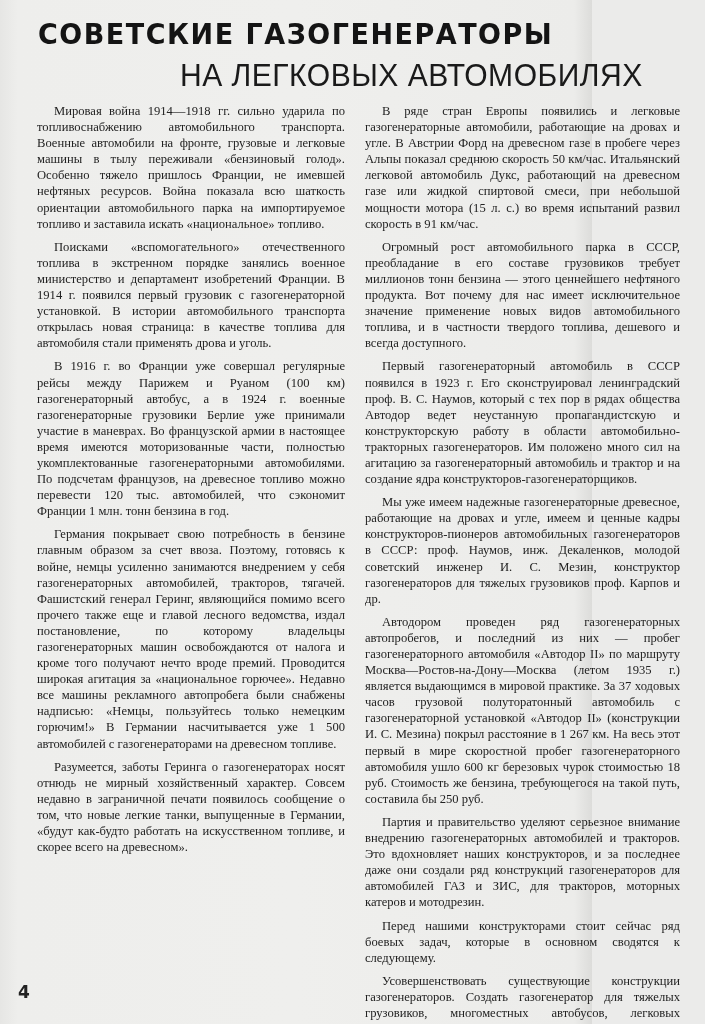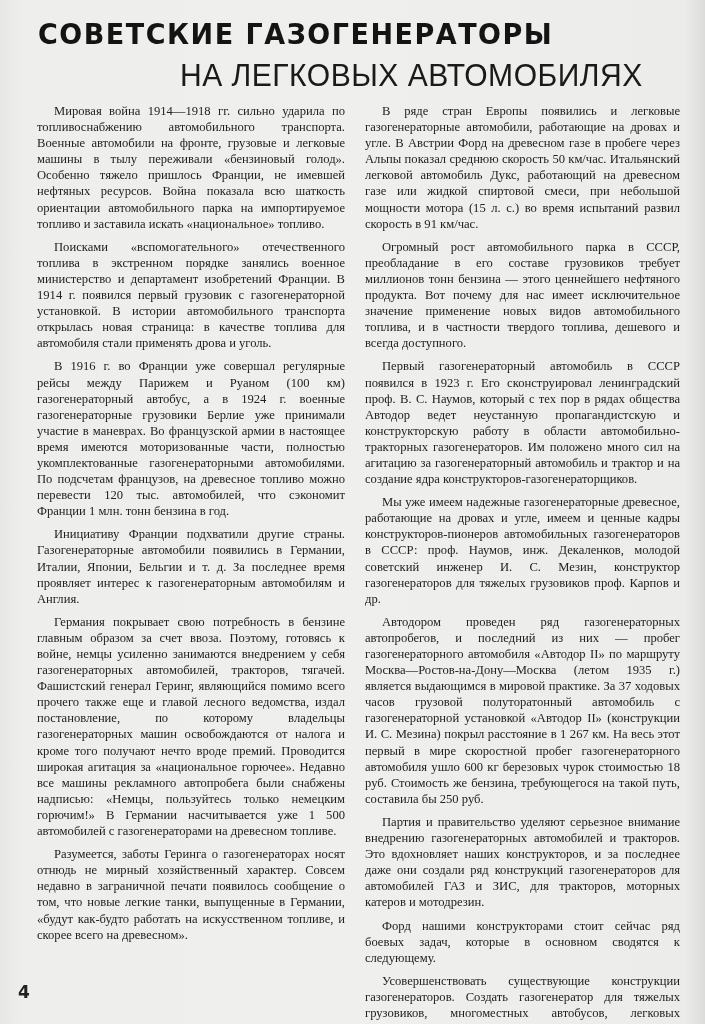--- a/index.html
+++ b/index.html
@@ -4,21 +4,21 @@
 <style>
   html, body { margin: 0; padding: 0; }
   body {
     width: 705px; height: 1024px; overflow: hidden;
     background: #ebebea;
     position: relative;
     font-family: "Liberation Serif", "DejaVu Serif", serif;
     color: #222;
   }
   .page {
-    position: absolute; left: 0; top: 0; width: 705px; height: 1024px;
+    position: absolute; left: 0; top: 0; width: 592px; height: 1024px;
     background: linear-gradient(90deg, #e6e6e4 0%, #eeeeec 3%, #efefed 50%, #ececea 97%, #dcdcda 100%);
   }
   .title-1 {
     position: absolute; left: 38px; top: 18px;
     font-family: "DejaVu Sans", sans-serif; font-weight: bold;
     font-size: 27px; letter-spacing: 1.5px; color: #141414;
     transform: scaleY(1.05); transform-origin: left top;
     white-space: nowrap;
   }
   .title-2 {
@@ -46,32 +46,31 @@
 <body>
 
 <div class="page">
   <div class="title-1">СОВЕТСКИЕ ГАЗОГЕНЕРАТОРЫ</div>
   <div class="title-2">НА ЛЕГКОВЫХ АВТОМОБИЛЯХ</div>
 
   <div class="col col-left">
     <p>Мировая война 1914—1918 гг. сильно ударила по топливоснабжению автомобильного транспорта. Военные автомобили на фронте, грузовые и легковые машины в тылу переживали «бензиновый голод». Особенно тяжело пришлось Франции, не имевшей нефтяных ресурсов. Война показала всю шаткость ориентации автомобильного парка на импортируемое топливо и заставила искать «национальное» топливо.</p>
     <p>Поисками «вспомогательного» отечественного топлива в экстренном порядке занялись военное министерство и департамент изобретений Франции. В 1914 г. появился первый грузовик с газогенераторной установкой. В истории автомобильного транспорта открылась новая страница: в качестве топлива для автомобиля стали применять дрова и уголь.</p>
     <p>В 1916 г. во Франции уже совершал регулярные рейсы между Парижем и Руаном (100 км) газогенераторный автобус, а в 1924 г. военные газогенераторные грузовики Берлие уже принимали участие в маневрах. Во французской армии в настоящее время имеются моторизованные части, полностью укомплектованные газогенераторными автомобилями. По подсчетам французов, на древесное топливо можно перевести 120 тыс. автомобилей, что сэкономит Франции 1 млн. тонн бензина в год.</p>
-    <p>Инициативу Франции подхватили другие страны. Газогенераторные автомобили появились в Германии, Италии, Японии, Бельгии и т. д. За последнее время проявляет интерес к газогенераторным автомобилям и Англия.</p>
     <p>Германия покрывает свою потребность в бензине главным образом за счет ввоза. Поэтому, готовясь к войне, немцы усиленно занимаются внедрением у себя газогенераторных автомобилей, тракторов, тягачей. Фашистский генерал Геринг, являющийся помимо всего прочего также еще и главой лесного ведомства, издал постановление, по которому владельцы газогенераторных машин освобождаются от налога и кроме того получают нечто вроде премий. Проводится широкая агитация за «национальное горючее». Недавно все машины рекламного автопробега были снабжены надписью: «Немцы, пользуйтесь только немецким горючим!» В Германии насчитывается уже 1 500 автомобилей с газогенераторами на древесном топливе.</p>
     <p>Разумеется, заботы Геринга о газогенераторах носят отнюдь не мирный хозяйственный характер. Совсем недавно в заграничной печати появилось сообщение о том, что новые легкие танки, выпущенные в Германии, «будут как-будто работать на искусственном топливе, и скорее всего на древесном».</p>
 
   </div>
 
   <div class="col col-right">
     <p>В ряде стран Европы появились и легковые газогенераторные автомобили, работающие на дровах и угле. В Австрии Форд на древесном газе в пробеге через Альпы показал среднюю скорость 50 км/час. Итальянский легковой автомобиль Дукс, работающий на древесном газе или жидкой спиртовой смеси, при небольшой мощности мотора (15 л. с.) во время испытаний развил скорость в 91 км/час.</p>
     <p>Огромный рост автомобильного парка в СССР, преобладание в его составе грузовиков требует миллионов тонн бензина — этого ценнейшего нефтяного продукта. Вот почему для нас имеет исключительное значение применение новых видов автомобильного топлива, и в частности твердого топлива, дешевого и всегда доступного.</p>
     <p>Первый газогенераторный автомобиль в СССР появился в 1923 г. Его сконструировал ленинградский проф. В. С. Наумов, который с тех пор в рядах общества Автодор ведет неустанную пропагандистскую и конструкторскую работу в области автомобильно-тракторных газогенераторов. Им положено много сил на агитацию за газогенераторный автомобиль и трактор и на создание ядра конструкторов-газогенераторщиков.</p>
     <p>Мы уже имеем надежные газогенераторные древесное, работающие на дровах и угле, имеем и ценные кадры конструкторов-пионеров автомобильных газогенераторов в СССР: проф. Наумов, инж. Декаленков, молодой советский инженер И. С. Мезин, конструктор газогенераторов для тяжелых грузовиков проф. Карпов и др.</p>
     <p>Автодором проведен ряд газогенераторных автопробегов, и последний из них — пробег газогенераторного автомобиля «Автодор II» по маршруту Москва—Ростов-на-Дону—Москва (летом 1935 г.) является выдающимся в мировой практике. За 37 ходовых часов грузовой полуторатонный автомобиль с газогенераторной установкой «Автодор II» (конструкции И. С. Мезина) покрыл расстояние в 1 267 км. На весь этот первый в мире скоростной пробег газогенераторного автомобиля ушло 600 кг березовых чурок стоимостью 18 руб. Стоимость же бензина, требующегося на такой путь, составила бы 250 руб.</p>
     <p>Партия и правительство уделяют серьезное внимание внедрению газогенераторных автомобилей и тракторов. Это вдохновляет наших конструкторов, и за последнее даже они создали ряд конструкций газогенераторов для автомобилей ГАЗ и ЗИС, для тракторов, моторных катеров и мотодрезин.</p>
-    <p>Форд нашими конструкторами стоит сейчас ряд боевых задач, которые в основном сводятся к следующему.</p>
+    <p>Перед нашими конструкторами стоит сейчас ряд боевых задач, которые в основном сводятся к следующему.</p>
     <p>Усовершенствовать существующие конструкции газогенераторов. Создать газогенератор для тяжелых грузовиков, многоместных автобусов, легковых автомобилей «ЗИС-101» и «М-1», а также для автомобилей-вездеходов.</p>
 
   </div>
 
   <div class="page-number">4</div>
 </div>
 
 </body></html>

